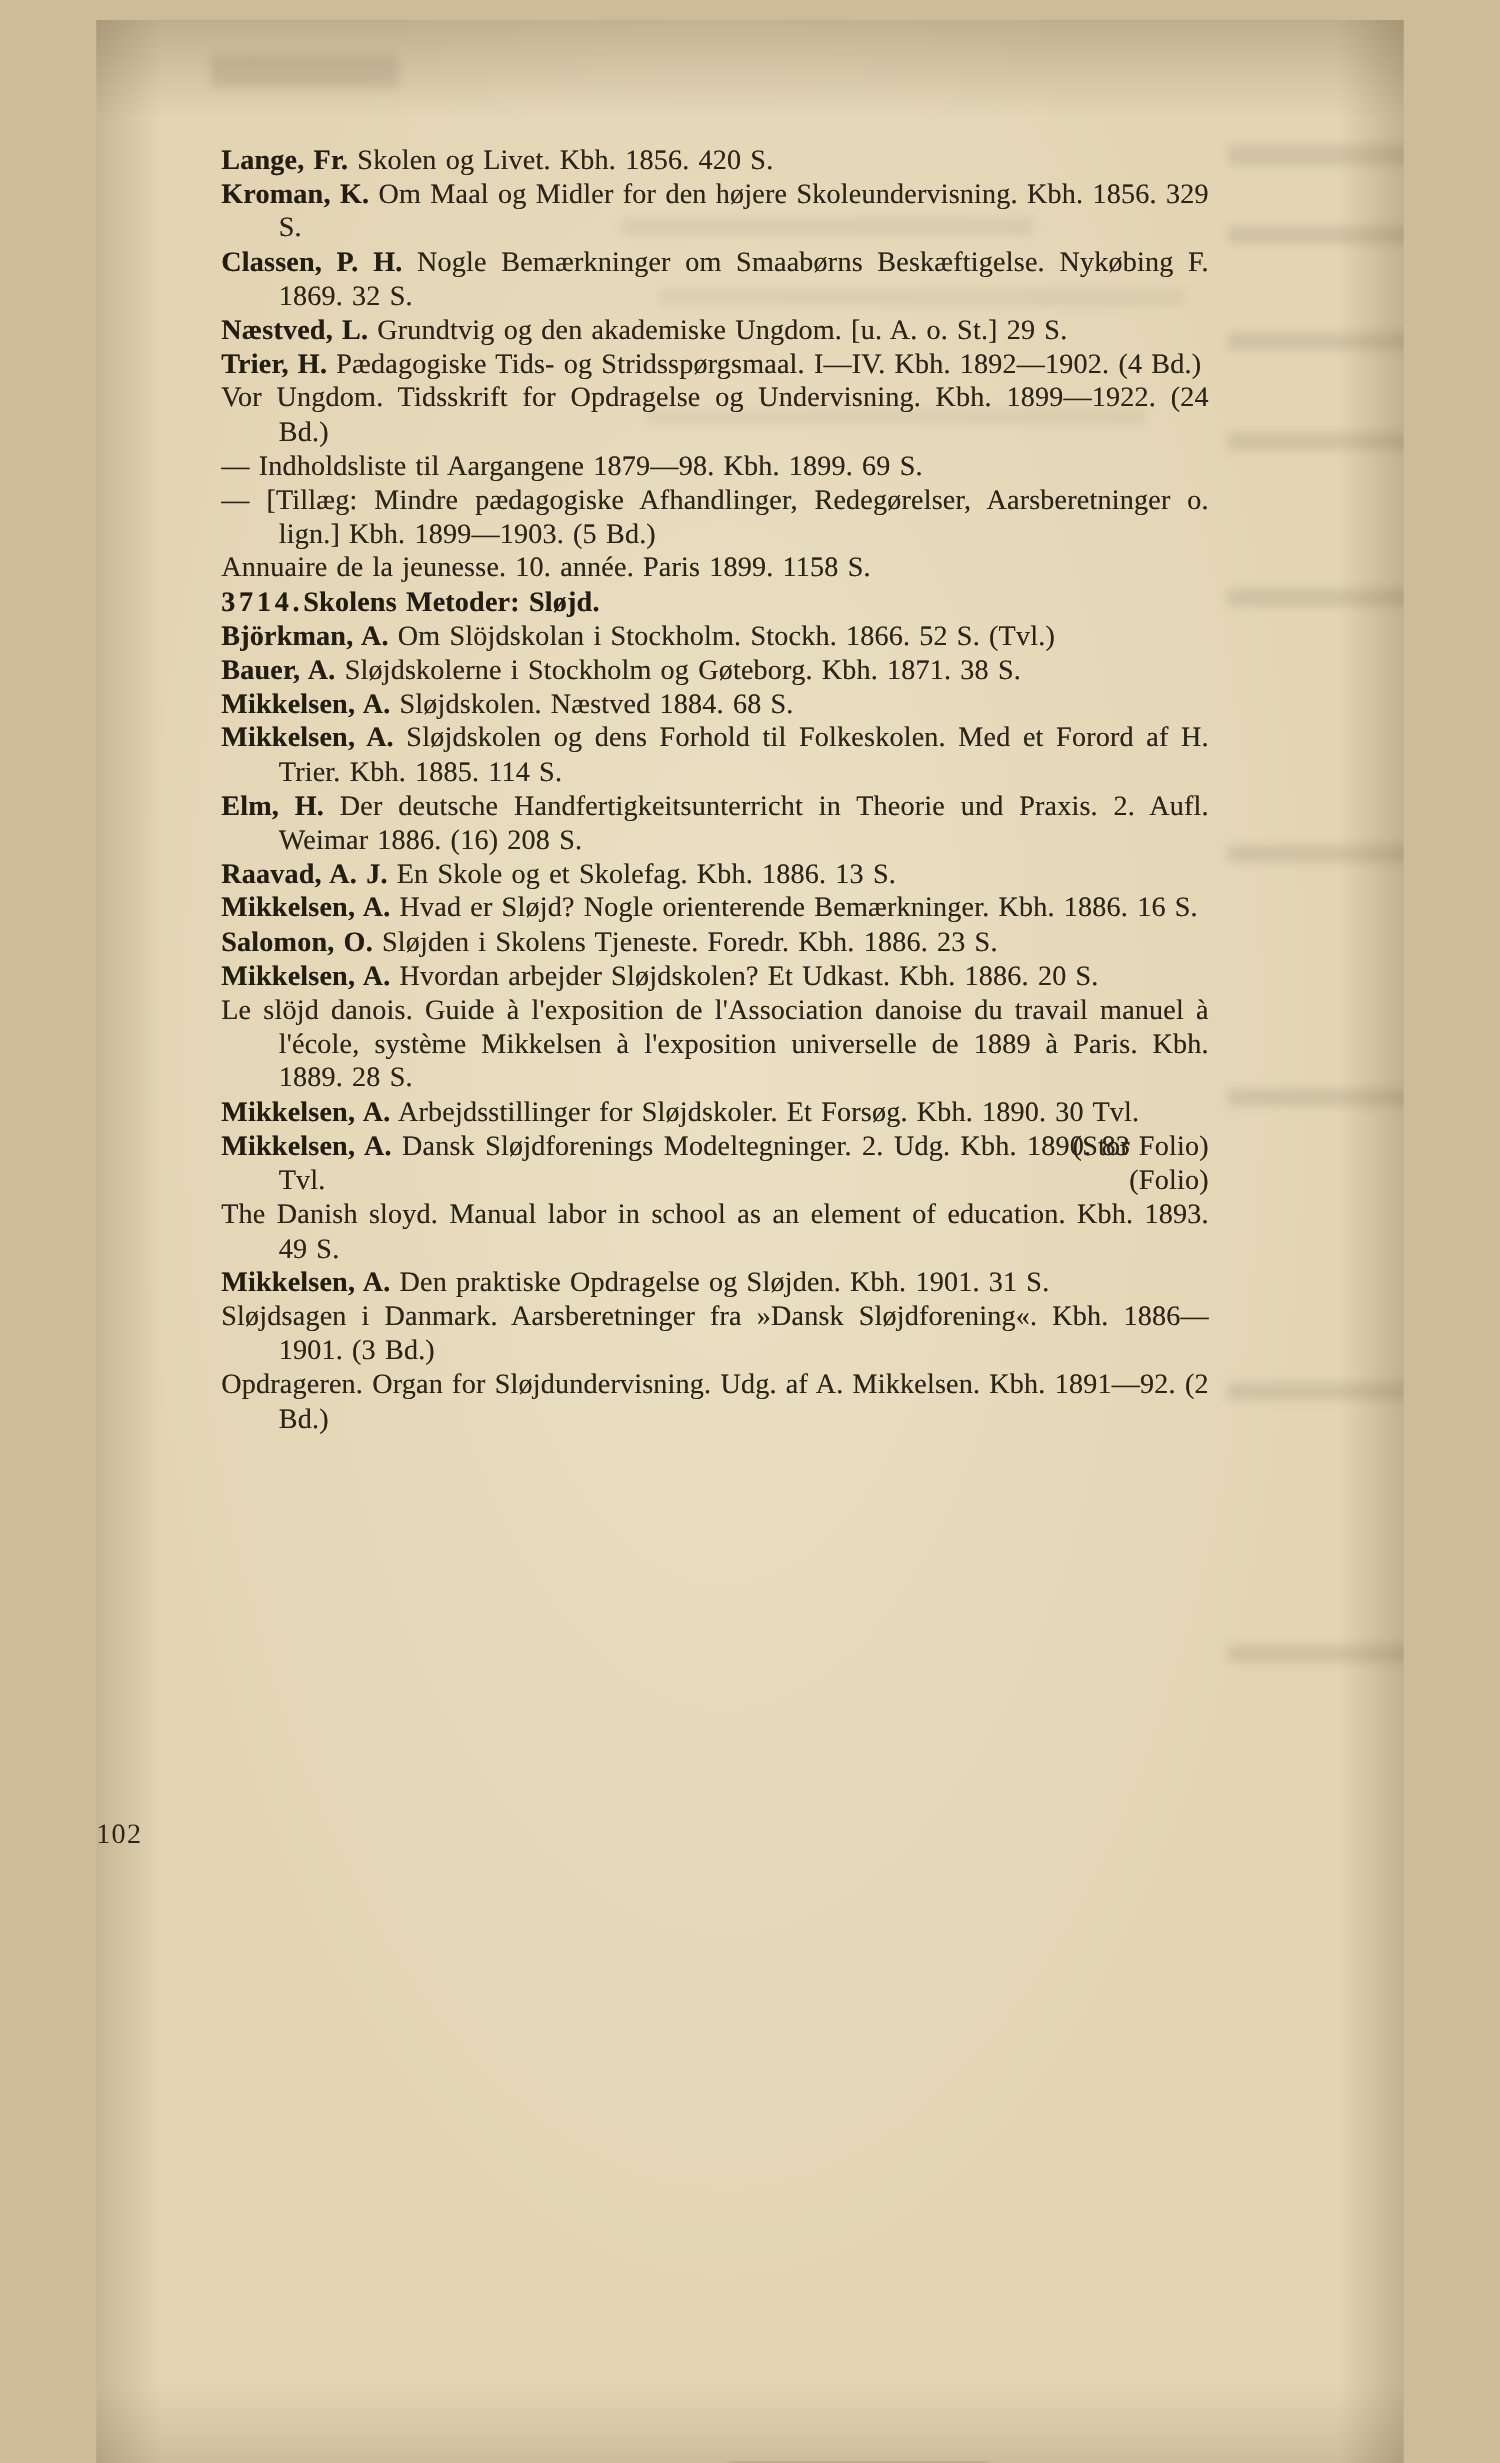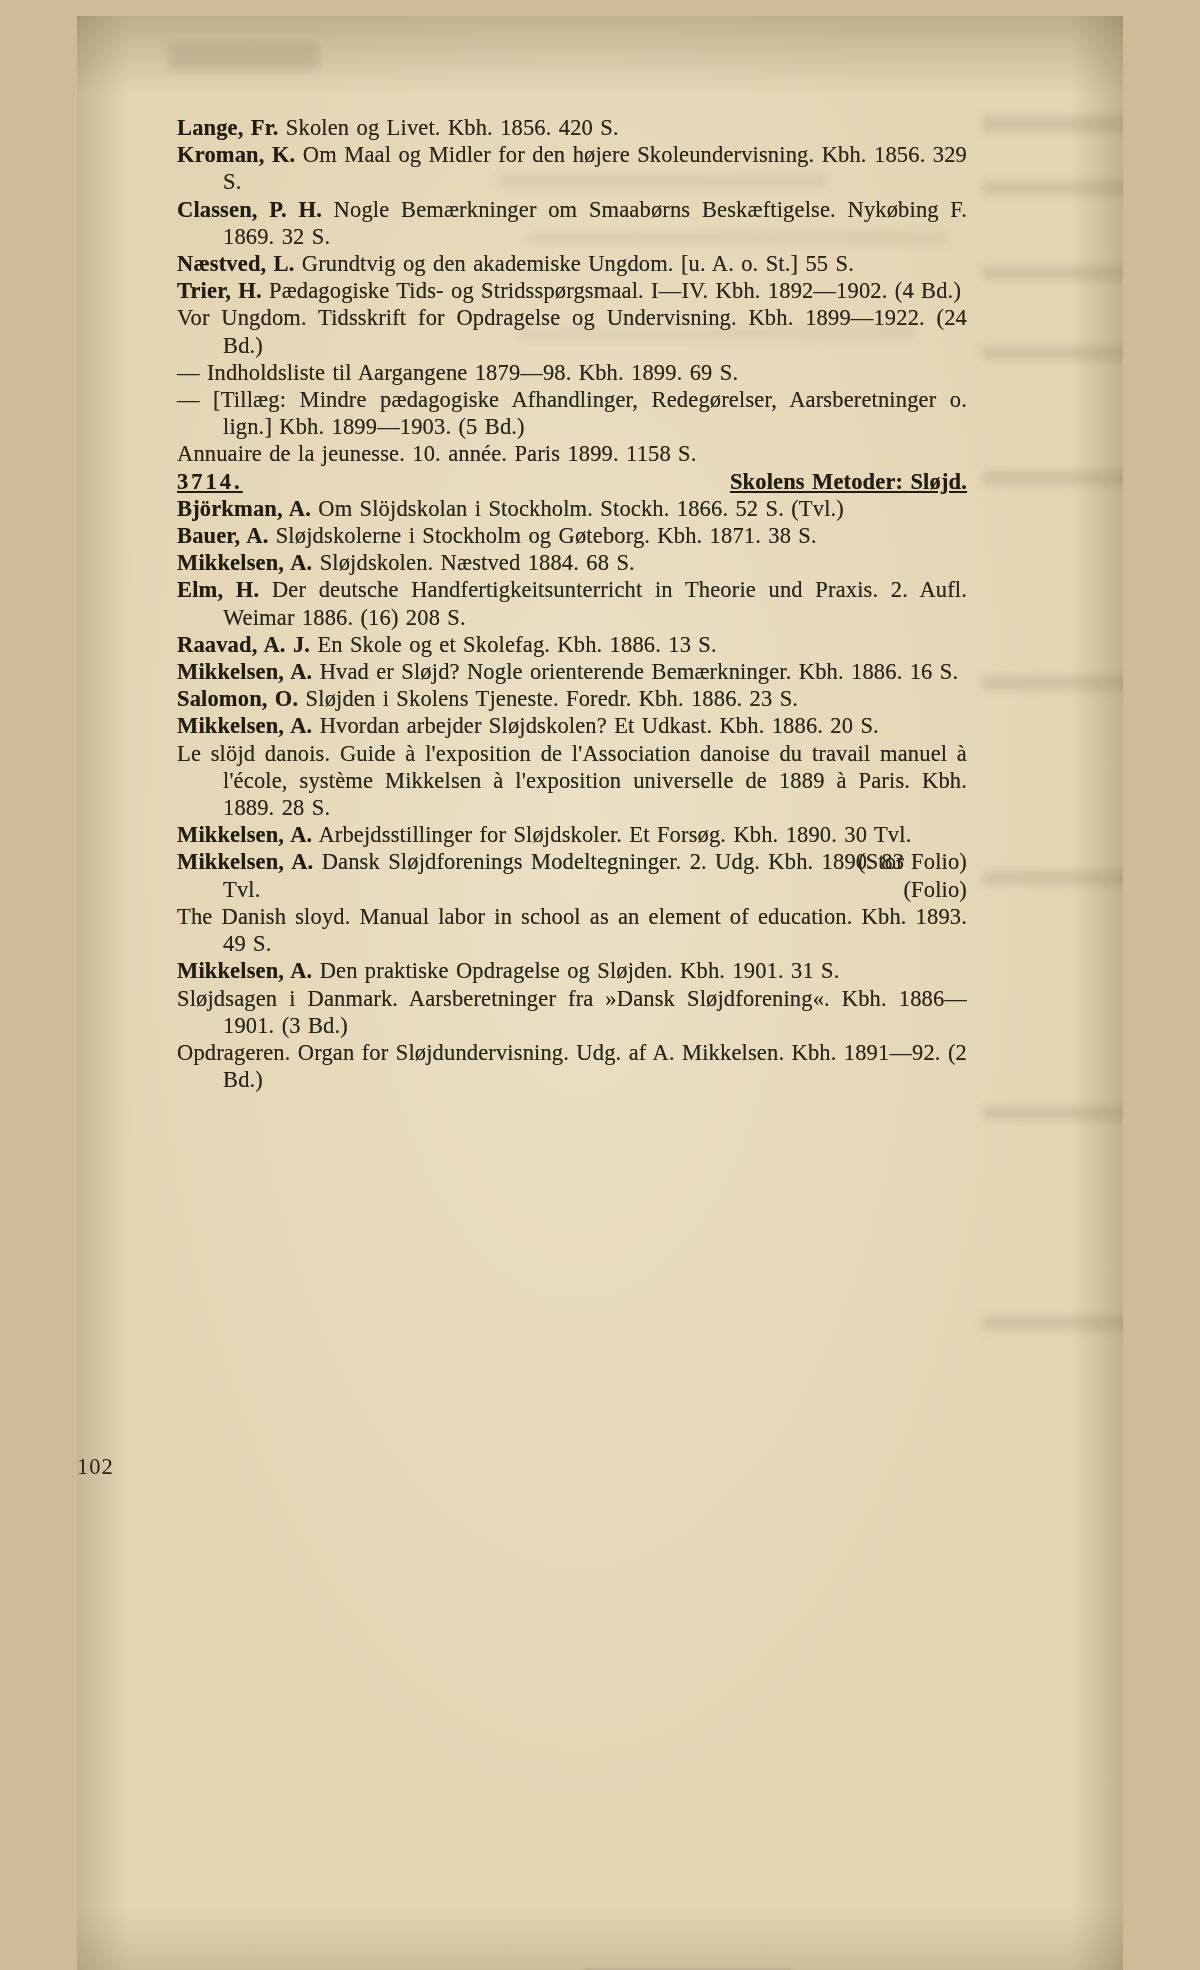--- a/index.html
+++ b/index.html
@@ -52,25 +52,23 @@
   }
   .entry b {
     font-weight: bold;
     color: #221c11;
   }
   .format-note {
     float: right;
   }
   .section-line {
     display: flex;
-    justify-content: space-between;
     font-weight: bold;
     color: #221c11;
     margin: 0;
-    text-decoration: underline;
   }
   .section-number {
     letter-spacing: 3px;
   }
   .page-number {
     position: absolute;
     top: 1438px;
     left: 0;
     width: 1190px;
     text-align: left;
@@ -106,33 +104,34 @@
     <div class="smudge" style="left:905px; top:660px;  width:175px; height:14px;"></div>
     <div class="smudge" style="left:905px; top:855px;  width:160px; height:14px;"></div>
     <div class="smudge" style="left:905px; top:1090px; width:165px; height:14px;"></div>
     <div class="smudge" style="left:905px; top:1300px; width:150px; height:14px;"></div>
   </div>
 
   <div class="text-block">
       <p class="entry"><b>Lange, Fr.</b> <span>Skolen og Livet. Kbh. 1856. 420 S.</span></p>
       <p class="entry"><b>Kroman, K.</b> <span>Om Maal og Midler for den højere Skoleundervisning. Kbh. 1856. 329 S.</span></p>
       <p class="entry"><b>Classen, P. H.</b> <span>Nogle Bemærkninger om Smaabørns Beskæftigelse. Nykøbing F. 1869. 32 S.</span></p>
-      <p class="entry"><b>Næstved, L.</b> <span>Grundtvig og den akademiske Ungdom. [u. A. o. St.] 55 S.</span></p>
+      <p class="entry"><b>Næstved, L.</b> <span>Grundtvig og den akademiske Ungdom. [u. A. o. St.] 29 S.</span></p>
       <p class="entry"><b>Trier, H.</b> <span>Pædagogiske Tids- og Stridsspørgsmaal. I—IV. Kbh. 1892—1902. (4 Bd.)</span></p>
       <p class="entry"><span>Vor Ungdom. Tidsskrift for Opdragelse og Undervisning. Kbh. 1899—1922. (24 Bd.)</span></p>
       <p class="entry"><span>— Indholdsliste til Aargangene 1879—98. Kbh. 1899. 69 S.</span></p>
       <p class="entry"><span>— [Tillæg: Mindre pædagogiske Afhandlinger, Redegørelser, Aarsberetninger o. lign.] Kbh. 1899—1903. (5 Bd.)</span></p>
       <p class="entry"><span>Annuaire de la jeunesse. 10. année. Paris 1899. 1158 S.</span></p>
       <div class="section-line">
         <span class="section-number">3714.</span>
         <span class="section-title">Skolens Metoder: Sløjd.</span>
       </div>
       <p class="entry"><b>Björkman, A.</b> <span>Om Slöjdskolan i Stockholm. Stockh. 1866. 52 S. (Tvl.)</span></p>
       <p class="entry"><b>Bauer, A.</b> <span>Sløjdskolerne i Stockholm og Gøteborg. Kbh. 1871. 38 S.</span></p>
       <p class="entry"><b>Mikkelsen, A.</b> <span>Sløjdskolen. Næstved 1884. 68 S.</span></p>
+      <p class="entry"><b>Mikkelsen, A.</b> <span>Sløjdskolen og dens Forhold til Folkeskolen. Med et Forord af H. Trier. Kbh. 1885. 114 S.</span></p>
       <p class="entry"><b>Elm, H.</b> <span>Der deutsche Handfertigkeitsunterricht in Theorie und Praxis. 2. Aufl. Weimar 1886. (16) 208 S.</span></p>
       <p class="entry"><b>Raavad, A. J.</b> <span>En Skole og et Skolefag. Kbh. 1886. 13 S.</span></p>
       <p class="entry"><b>Mikkelsen, A.</b> <span>Hvad er Sløjd? Nogle orienterende Bemærkninger. Kbh. 1886. 16 S.</span></p>
       <p class="entry"><b>Salomon, O.</b> <span>Sløjden i Skolens Tjeneste. Foredr. Kbh. 1886. 23 S.</span></p>
       <p class="entry"><b>Mikkelsen, A.</b> <span>Hvordan arbejder Sløjdskolen? Et Udkast. Kbh. 1886. 20 S.</span></p>
       <p class="entry"><span>Le slöjd danois. Guide à l'exposition de l'Association danoise du travail manuel à l'école, système Mikkelsen à l'exposition universelle de 1889 à Paris. Kbh. 1889. 28 S.</span></p>
       <p class="entry"><b>Mikkelsen, A.</b> <span>Arbejdsstillinger for Sløjdskoler. Et Forsøg. Kbh. 1890. 30 Tvl. </span><span class="format-note">(Stor Folio)</span></p>
       <p class="entry"><b>Mikkelsen, A.</b> <span>Dansk Sløjdforenings Modeltegninger. 2. Udg. Kbh. 1890. 83 Tvl. </span><span class="format-note">(Folio)</span></p>
       <p class="entry"><span>The Danish sloyd. Manual labor in school as an element of education. Kbh. 1893. 49 S.</span></p>
       <p class="entry"><b>Mikkelsen, A.</b> <span>Den praktiske Opdragelse og Sløjden. Kbh. 1901. 31 S.</span></p>

